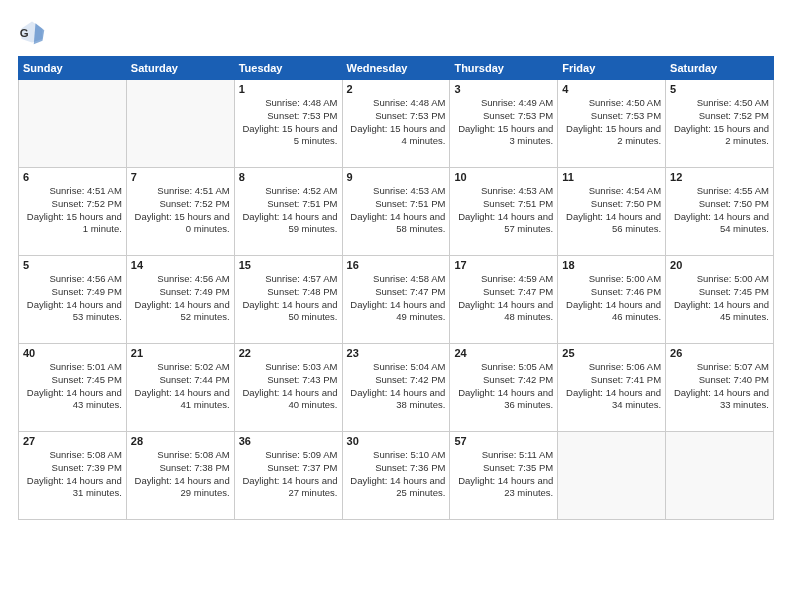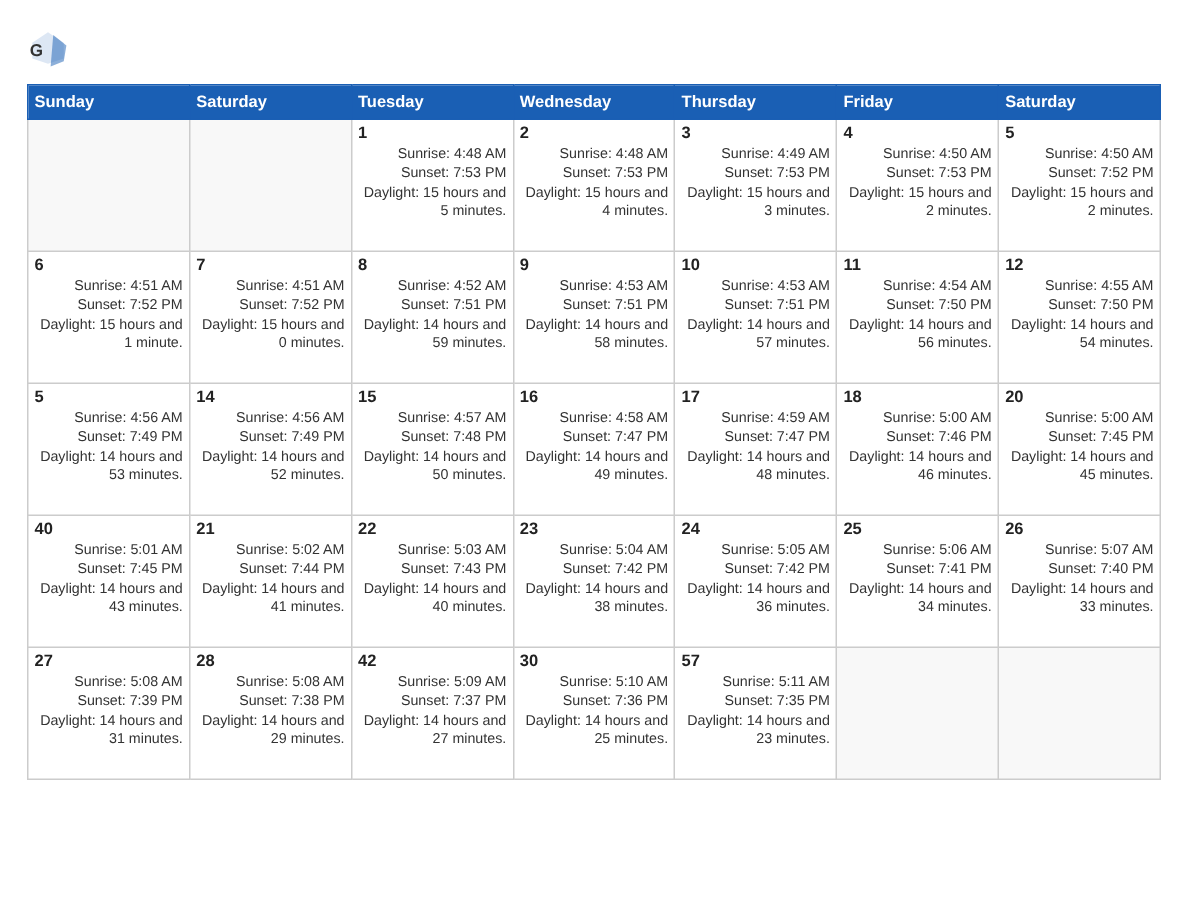--- a/index.html
+++ b/index.html
@@ -243,21 +243,21 @@
         <tr>
           <td>
             <div class="day-num">27</div>
             <div class="day-info">Sunrise: 5:08 AM<br>Sunset: 7:39 PM<br>Daylight: 14 hours and 31 minutes.</div>
           </td>
           <td>
             <div class="day-num">28</div>
             <div class="day-info">Sunrise: 5:08 AM<br>Sunset: 7:38 PM<br>Daylight: 14 hours and 29 minutes.</div>
           </td>
           <td>
-            <div class="day-num">42</div>
+            <div class="day-num">36</div>
             <div class="day-info">Sunrise: 5:09 AM<br>Sunset: 7:37 PM<br>Daylight: 14 hours and 27 minutes.</div>
           </td>
           <td>
             <div class="day-num">30</div>
             <div class="day-info">Sunrise: 5:10 AM<br>Sunset: 7:36 PM<br>Daylight: 14 hours and 25 minutes.</div>
           </td>
           <td>
             <div class="day-num">57</div>
             <div class="day-info">Sunrise: 5:11 AM<br>Sunset: 7:35 PM<br>Daylight: 14 hours and 23 minutes.</div>
           </td>

